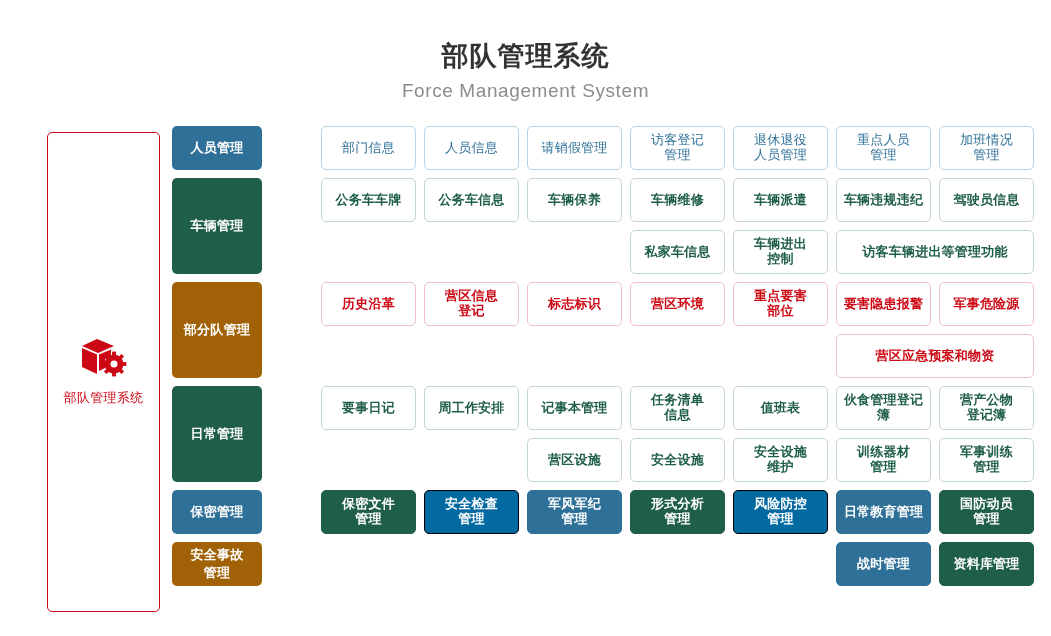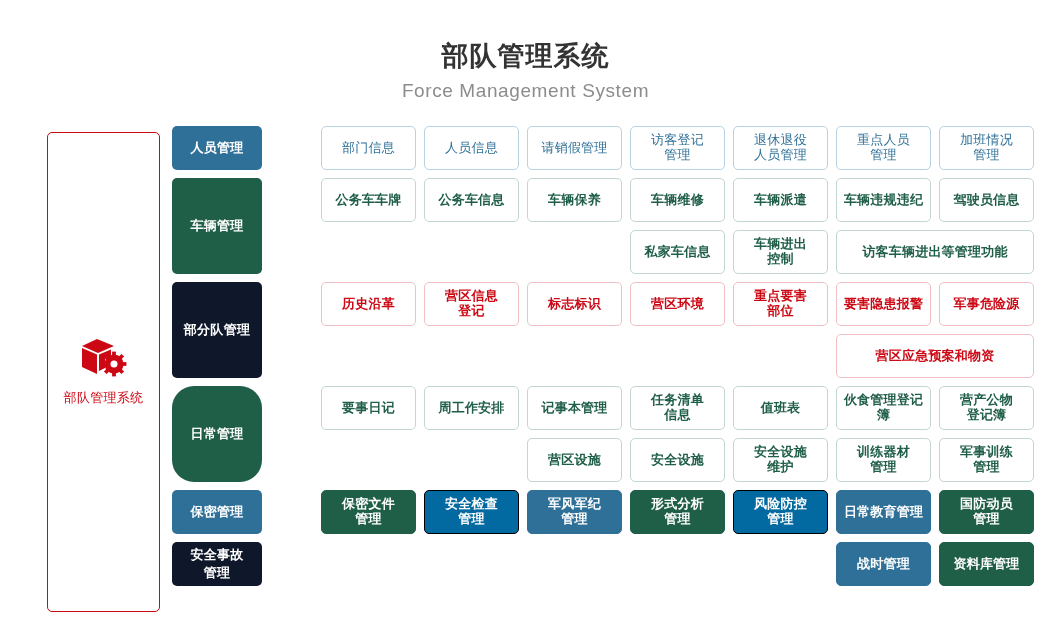--- a/index.html
+++ b/index.html
@@ -169,21 +169,21 @@
   }
   .tile.solid-red {
     background: #0369a1;
     color: #ffffff;
     border: 1px solid #000000;
     font-weight: bold;
   }
 
   .sec-blue  { background: #2e7098; }
   .sec-green { background: #1f5e47; }
-  .sec-red   { background: #0f172a; }
+  .sec-red   { background: #a16207; }
 </style>
 </head>
 <body>
 
 <div class="header">
   <div class="header-title">部队管理系统</div>
   <div class="header-subtitle">Force Management System</div>
 </div>
 
 <div class="body-area">
@@ -267,21 +267,21 @@
 部位</div>
             <div class="tile outline-red">要害隐患报警</div>
             <div class="tile outline-red">军事危险源</div>
           </div>
           <div class="item-row">
             <div class="tile outline-red span2">营区应急预案和物资</div>
           </div>
         </div>
       </div>
       <div class="section-row">
-        <div class="section-label sec-green" style="white-space: pre-line; border-radius: 22px;">日常管理</div>
+        <div class="section-label sec-green" style="white-space: pre-line;">日常管理</div>
         <div class="section-items">
           <div class="item-row">
             <div class="tile outline-green">要事日记</div>
             <div class="tile outline-green">周工作安排</div>
             <div class="tile outline-green">记事本管理</div>
             <div class="tile outline-green">任务清单
 信息</div>
             <div class="tile outline-green">值班表</div>
             <div class="tile outline-green">伙食管理登记簿</div>
             <div class="tile outline-green">营产公物

